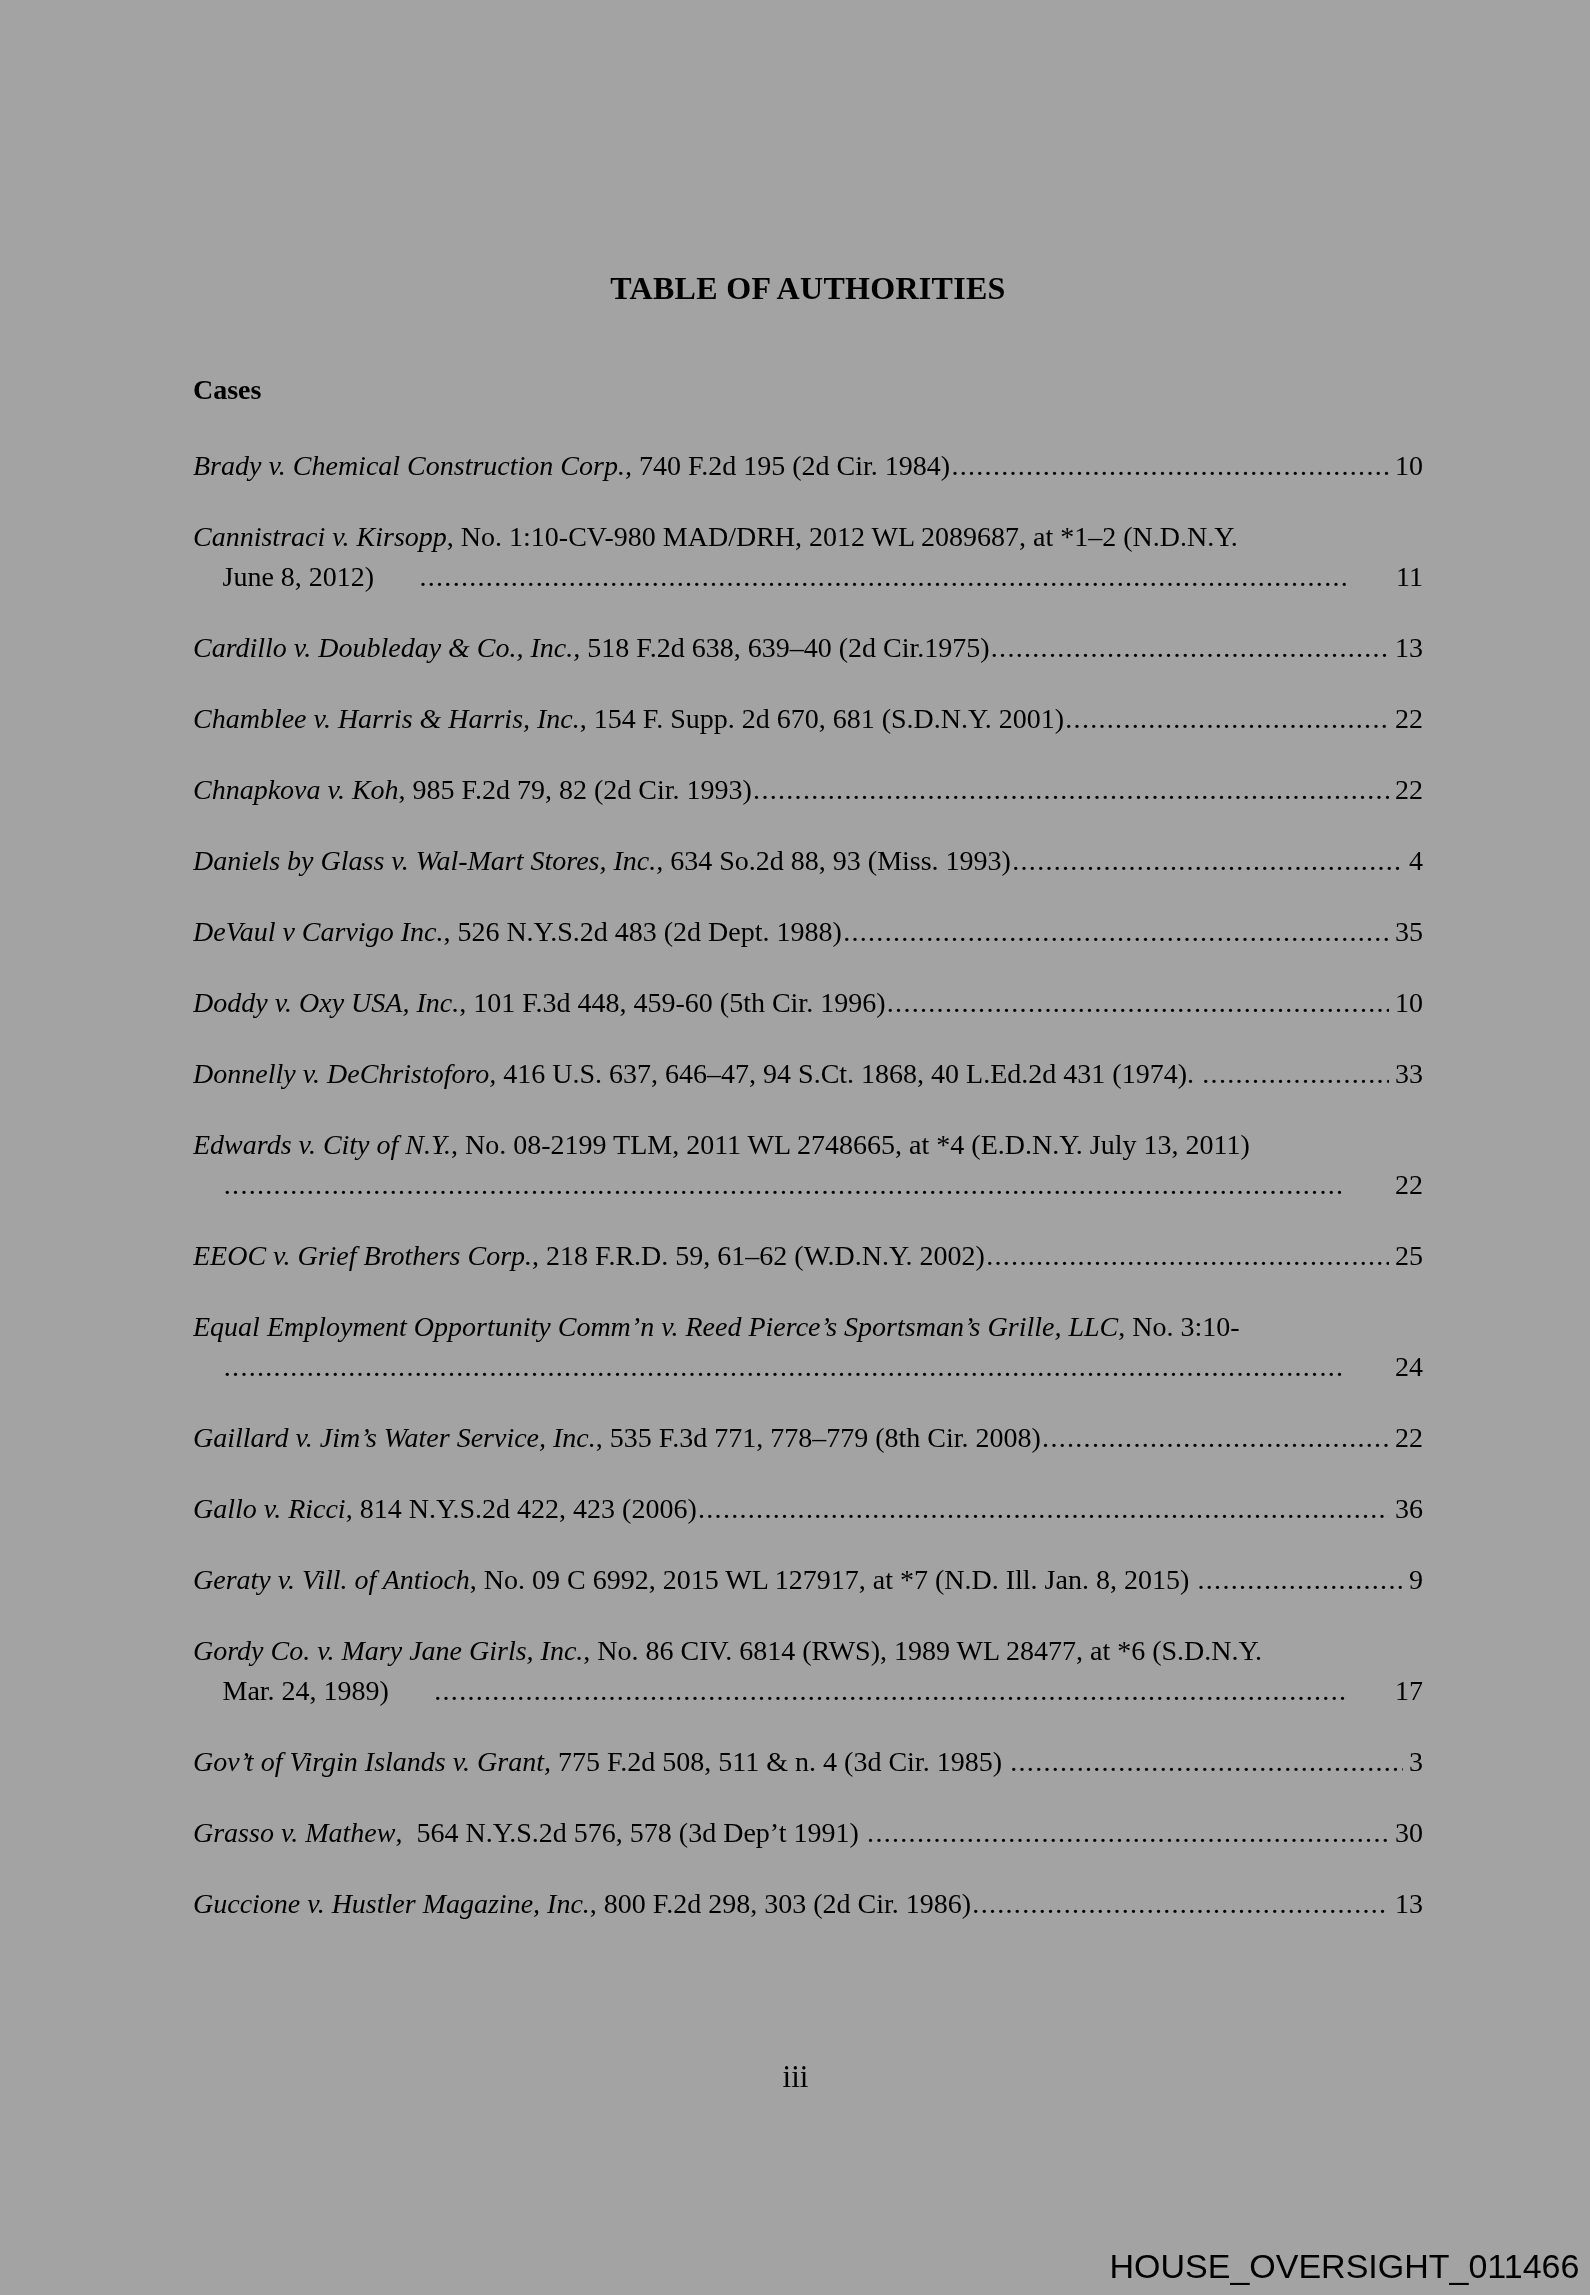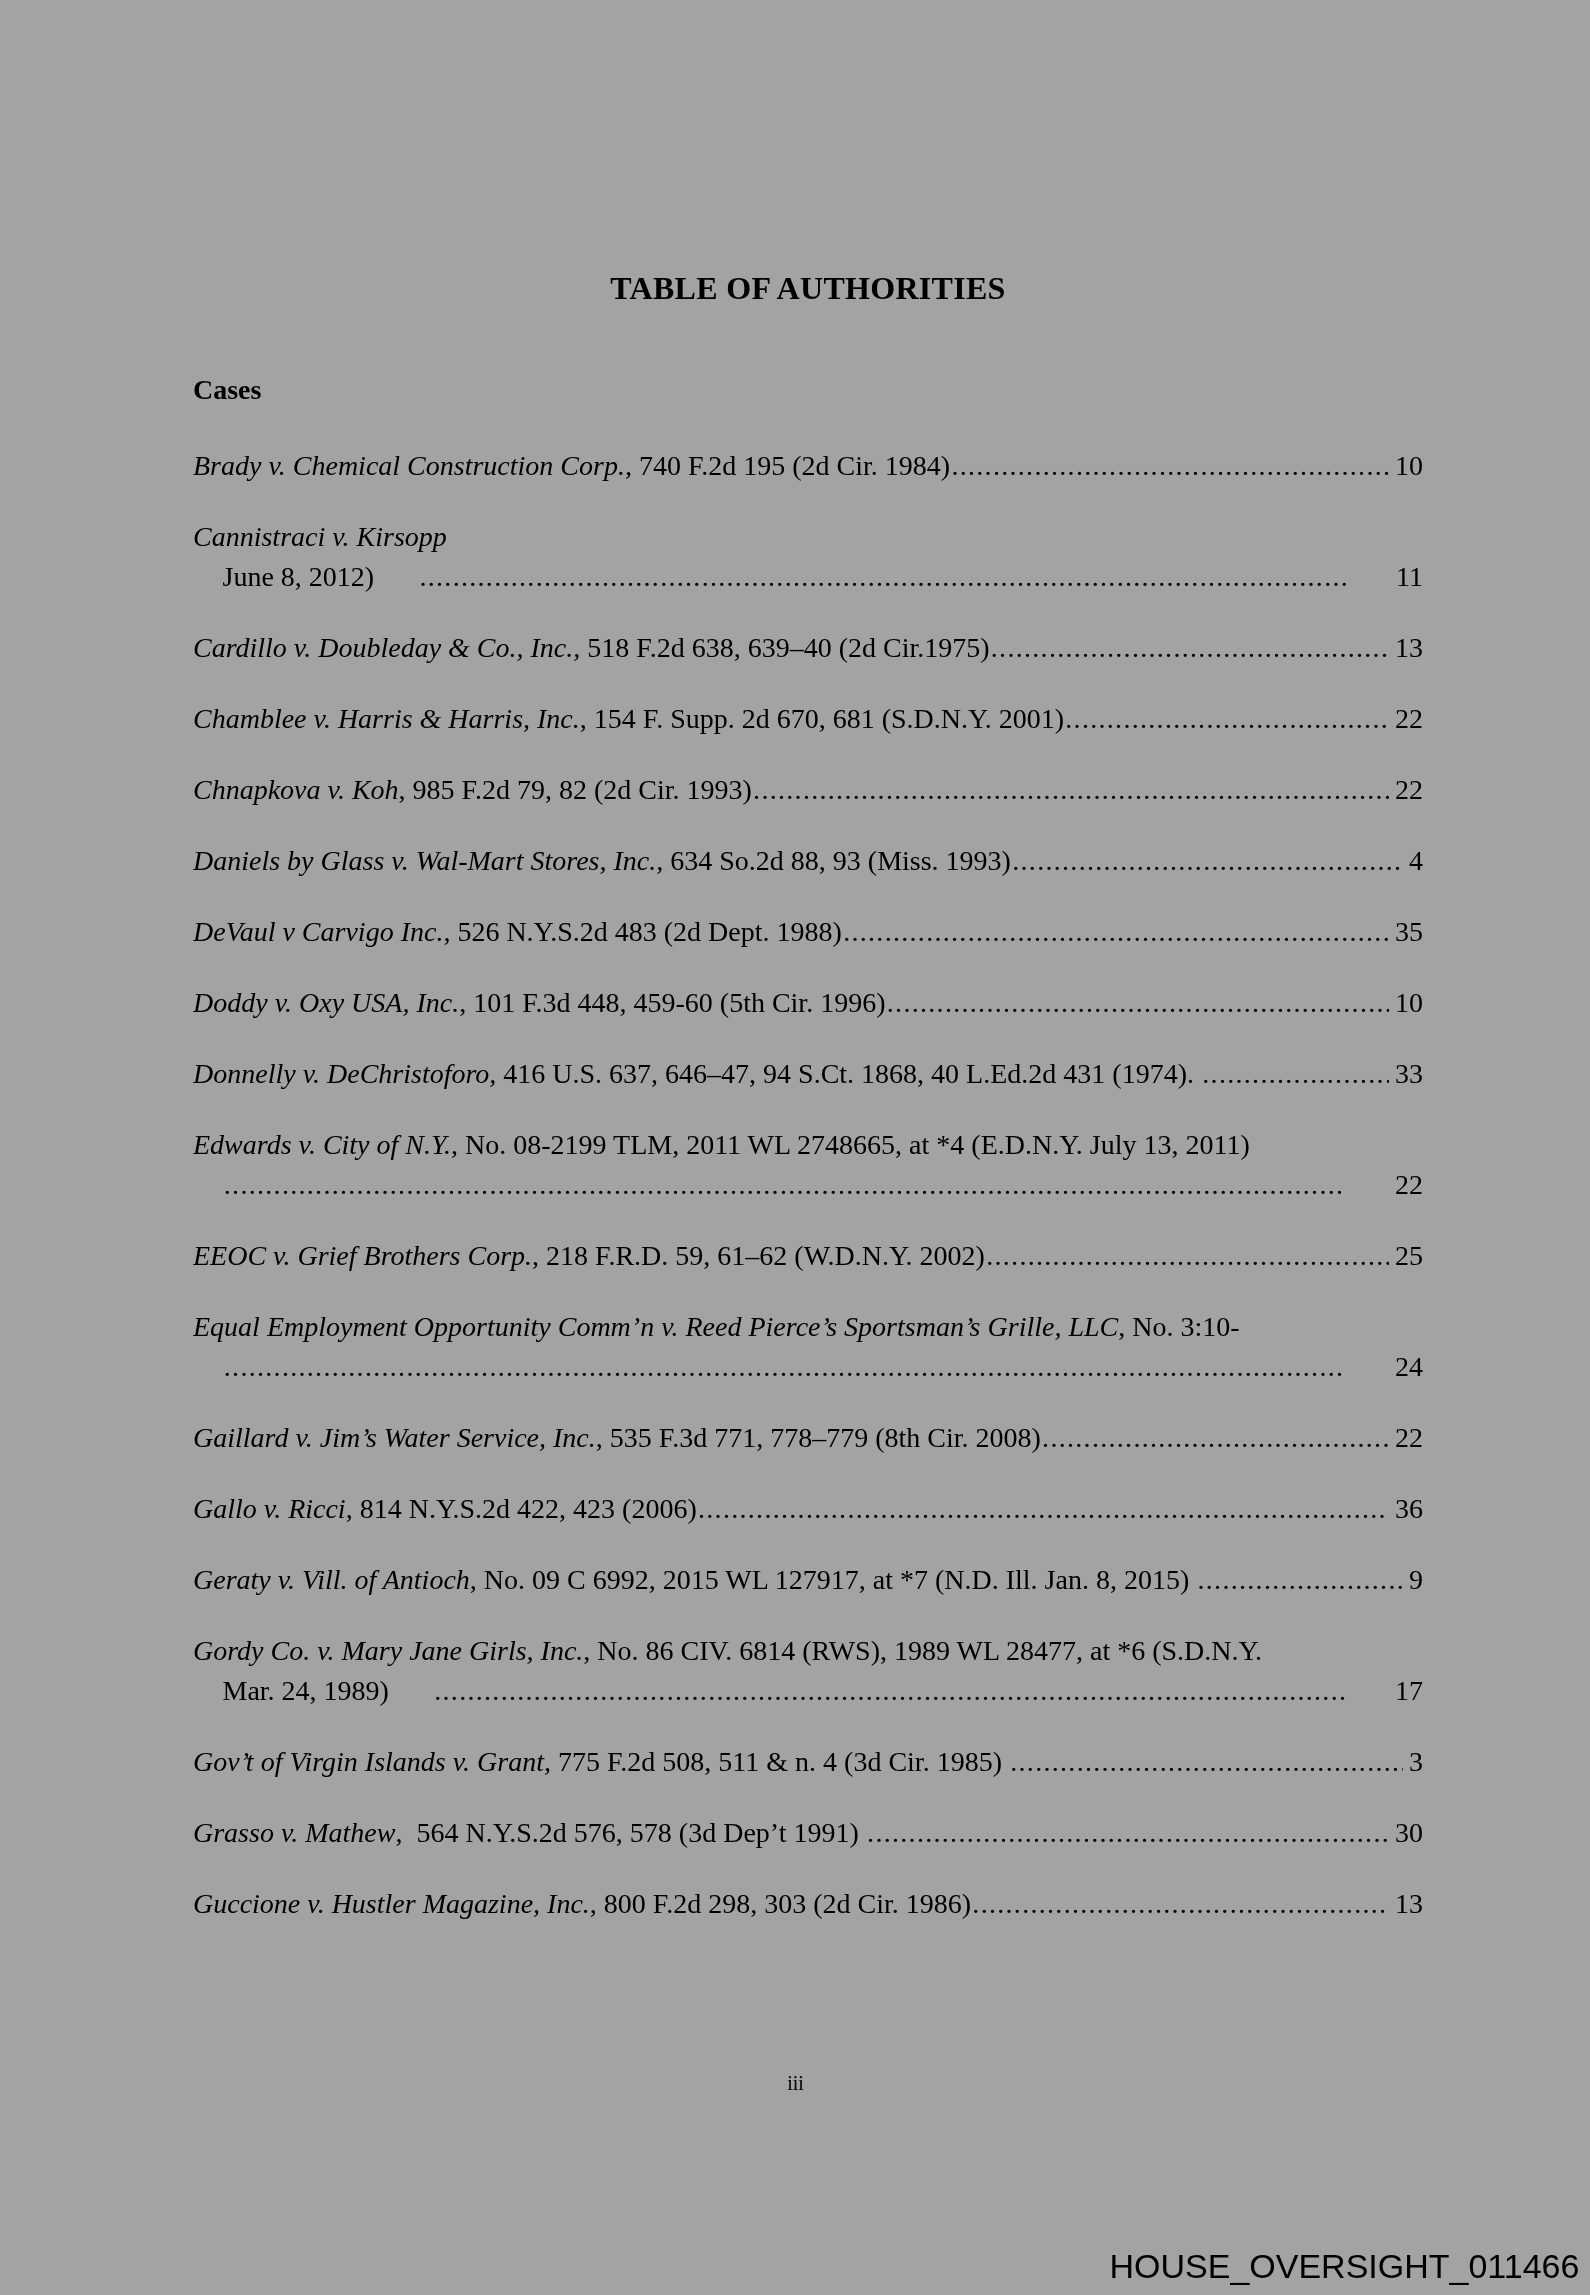--- a/index.html
+++ b/index.html
@@ -67,21 +67,21 @@
   .pageref {
     flex: 0 0 auto;
     margin-left: 6.4px;
   }
   .folio {
     position: absolute;
     left: 0;
     right: 0;
     bottom: 200px;
     text-align: center;
-    font-size: 20px;
+    font-size: 31px;
   }
   .bates {
     position: absolute;
     right: 11.6px;
     bottom: 9px;
     font-family: "Liberation Sans", sans-serif;
     font-size: 34px;
     color: #000000;
   }
 </style>
@@ -97,20 +97,21 @@
           <div class="line">
             <span class="case-name">Brady v. Chemical Construction Corp.,</span>
             <span class="cite"> 740 F.2d 195 (2d Cir. 1984)</span>
             <span class="dots">............................................................................................................................................................................................................................................................................................................</span>
             <span class="pageref">10</span>
           </div>
         </div>
         <div class="entry">
           <div class="line">
             <span class="case-name">Cannistraci v. Kirsopp</span>
+            <span class="cite">, No. 1:10-CV-980 MAD/DRH, 2012 WL 2089687, at *1–2 (N.D.N.Y.</span>
           </div>
           <div class="line cont">
             <span class="cite">June 8, 2012)</span>
             <span class="dots">............................................................................................................................................................................................................................................................................................................</span>
             <span class="pageref">11</span>
           </div>
         </div>
         <div class="entry">
           <div class="line">
             <span class="case-name">Cardillo v. Doubleday &amp; Co., Inc.,</span>

